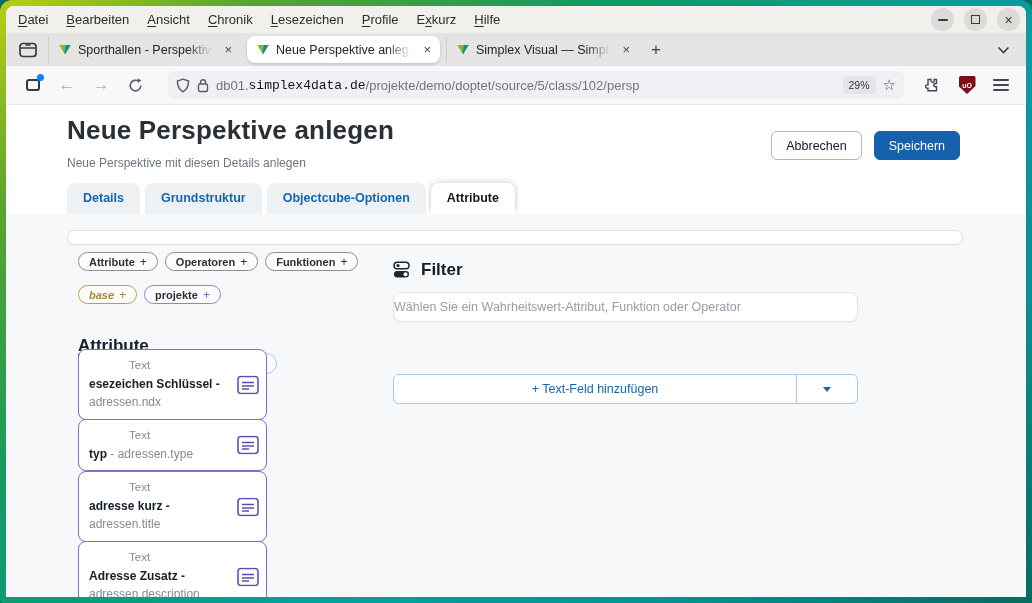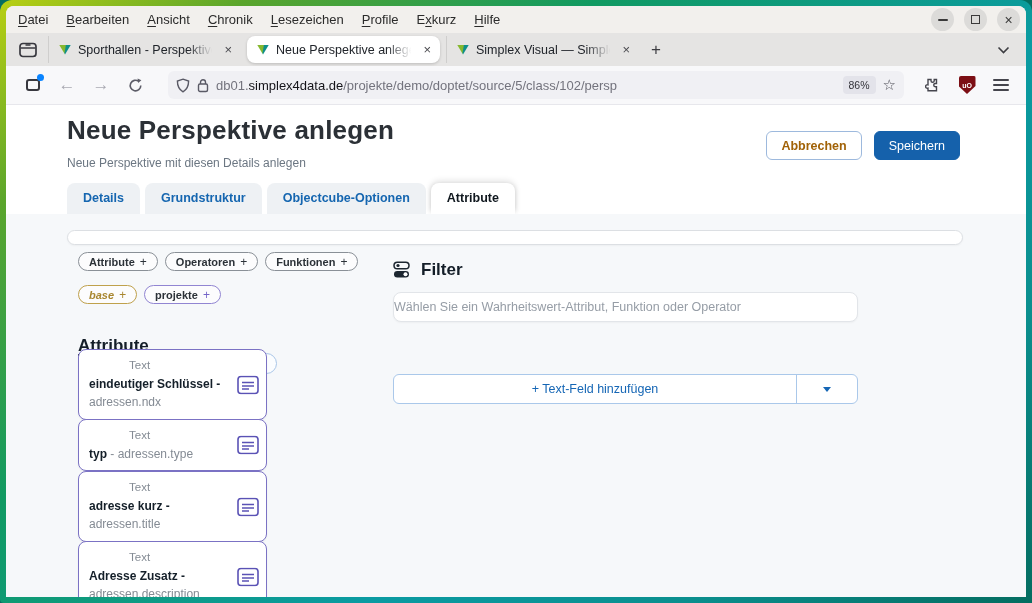--- a/index.html
+++ b/index.html
@@ -46,40 +46,40 @@
     display:flex; align-items:center; padding:0 10px 0 12px; gap:4px; }
   .tbtn { width:30px; height:28px; display:flex; align-items:center; justify-content:center; border-radius:4px; position:relative; }
   .nav-arrow { font-size:17px; color:#a9a9b2; }
   .dot { position:absolute; width:7px; height:7px; border-radius:50%; background:#0a84ff; }
   .sb-sq { width:14px; height:12px; border:2.2px solid #38383f; border-radius:3px; }
   .urlbar { flex:1; height:28px; margin:0 10px 0 14px; background:#f0f0f4; border-radius:6px;
     display:flex; align-items:center; padding:0 8px; gap:7px; font-size:13px; min-width:0; }
   .url-text { flex:1; min-width:0; white-space:nowrap; overflow:hidden; display:flex;
     -webkit-mask-image:linear-gradient(90deg,#000 86%,transparent 99%);
             mask-image:linear-gradient(90deg,#000 86%,transparent 99%); }
-  .url-dim { color:#73737d; } .url-domain { color:#15141a; }
+  .url-dim { color:#73737d; } .url-domain { color:#15141a;font-family:Liberation Mono, monospace; }
   .zoom-badge { background:#e3e3ea; border-radius:4px; font-size:10.5px; color:#33333a; padding:3px 6px; }
   .star { font-size:15px; color:#4f4f58; }
   .signin { display:flex; align-items:center; gap:7px; border:1px solid #d4d4dc; background:#fff;
     border-radius:6px; height:30px; padding:0 12px; font-size:13px; color:#1b1b1f; position:relative; margin:0 6px; }
   .signin .dot { top:3px; right:5px; }
   .ublock { width:17px; height:18px; background:#7c0e14; color:#fff; font-size:7px; font-weight:700;
     display:flex; align-items:center; justify-content:center;
     clip-path:polygon(0 0,100% 0,100% 55%,50% 100%,0 55%); border-radius:2px; }
   .burger { width:16px; display:flex; flex-direction:column; gap:3px; }
   .burger span { height:2px; background:#45454d; border-radius:1px; }
 
   
   .page { flex:1; display:flex; flex-direction:column; background:#f6f8fa; min-height:0; }
   .page-header { height:109px; flex:0 0 109px; background:#fff; position:relative; }
   .page-title { position:absolute; left:61px; top:10px; font-size:26px; font-weight:700; color:#2b3036; letter-spacing:.2px; }
   .page-subtitle { position:absolute; left:61px; top:51px; font-size:12px; color:#6b7682; }
   .actions { position:absolute; right:66px; top:26px; display:flex; gap:12px; }
   .btn { height:29px; border-radius:6px; font-size:12.5px; display:flex; align-items:center; padding:0 14px; }
-  .btn-outline { border:1px solid #9db9dd; color:#a16207; background:#fff;font-weight:bold; }
+  .btn-outline { border:1px solid #9db9dd; color:#0f172a; background:#fff; }
   .btn-solid { background:#1561ab; color:#fff; border:1px solid #1561ab; }
   .page-tabs { position:absolute; left:61px; bottom:0; display:flex; gap:5px; }
   .ptab { padding:8px 16px 9px; font-size:12.5px; font-weight:700; color:#1566b0;
     background:#eef1f4; border-radius:8px 8px 0 0; }
   .ptab.active { background:#fff; color:#10181f;
     box-shadow:0 -2px 6px rgba(0,0,0,.12), 3px 0 5px -3px rgba(0,0,0,.14), -3px 0 5px -3px rgba(0,0,0,.14); }
 
   .page-body { flex:1; position:relative; background:#f6f8fa; }
   .exp-bar { position:absolute; left:61px; top:16px; width:896px; height:15px; background:#fff;
     border:1px solid #dcdfe3; border-radius:8px; box-shadow:0 1px 2px rgba(0,0,0,.04); }
@@ -202,21 +202,21 @@
         </svg>
         <svg width="12" height="15" viewBox="0 0 12 15">
           <rect x="1.5" y="6" width="9" height="7.5" rx="1.5" fill="none" stroke="#5a5a66" stroke-width="1.4"></rect>
           <path d="M3.5 6 V4.2 a2.5 2.5 0 0 1 5 0 V6" fill="none" stroke="#5a5a66" stroke-width="1.4"></path>
         </svg>
         <span class="url-text">
           <span class="url-dim">db01.</span>
             <span class="url-domain">simplex4data.de</span>
             <span class="url-dim">/projekte/demo/doptet/source/5/class/102/persp</span>
         </span>
-        <span class="zoom-badge">86%</span>
+        <span class="zoom-badge">29%</span>
         <span class="star">☆</span>
       </span>
       <span class="tbtn">
         <svg width="16" height="16" viewBox="0 0 16 16">
           <path d="M5.5 2.5 h3 v1.2 a1.6 1.6 0 1 0 3.2 0 V2.5 H14 v4 h-1.2 a1.6 1.6 0 1 0 0 3.2 H14 v4 H5.5 v-2.5 a1.8 1.8 0 1 1 0 -3.4 Z" transform="translate(-2.5 0)" fill="none" stroke="#45454d" stroke-width="1.4"></path>
         </svg>
       </span>
       <span class="tbtn">
         <span class="ublock">uO</span>
       </span>
@@ -274,21 +274,21 @@
             </span>
         </div>
 
         <div class="attr-head-row">
           <span class="attr-heading">Attribute</span>
           <span class="add-all">+ Alle hinzufügen</span>
         </div>
 
         <div class="card" style="top:135px; min-height:59px;">
           <span class="card-type">Text</span>
-          <span class="card-name">eindeutiger Schlüssel -</span>
+          <span class="card-name">esezeichen Schlüssel -</span>
           <span class="card-path">adressen.ndx</span>
           <svg class="card-icon" width="22" height="19" viewBox="0 0 22 19">
             <rect x="1" y="1" width="20" height="17" rx="3" fill="none" stroke="#5a52b5" stroke-width="1.6"></rect>
             <line x1="5" y1="7" x2="17" y2="7" stroke="#5a52b5" stroke-width="1.4"></line>
             <line x1="5" y1="10.5" x2="17" y2="10.5" stroke="#5a52b5" stroke-width="1.4"></line>
             <line x1="5" y1="13.5" x2="12" y2="13.5" stroke="#5a52b5" stroke-width="1.4"></line>
           </svg>
         </div>
 
         <div class="card" style="top:205px; min-height:43px;">

